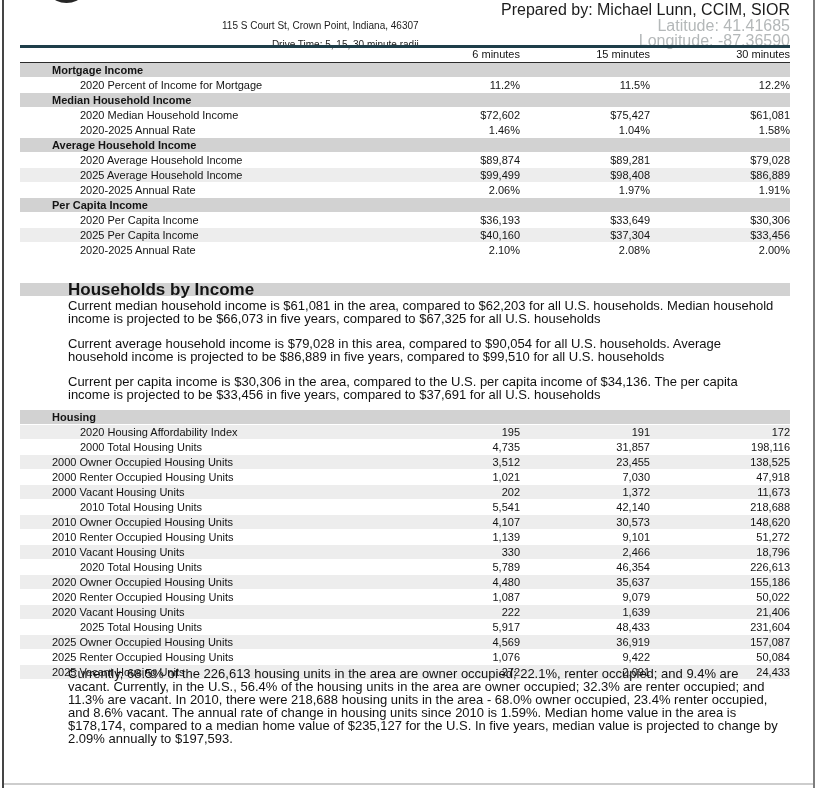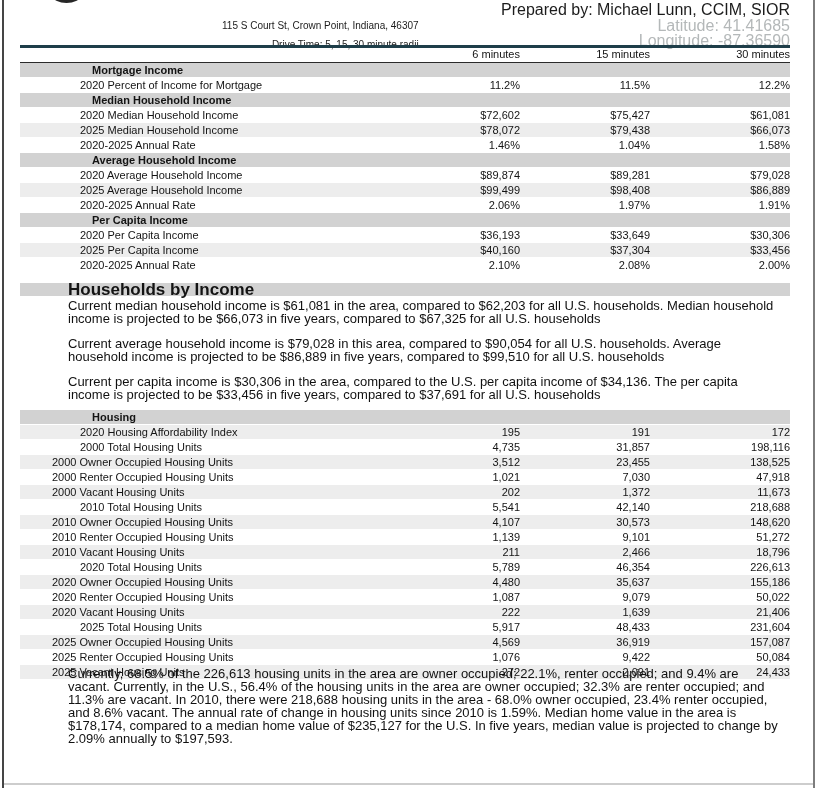--- a/index.html
+++ b/index.html
@@ -15,21 +15,21 @@
   .teal-rule{position:absolute;left:20px;top:45px;width:770px;height:3px;background:#1e3e49;}
   .colhead{position:absolute;left:20px;top:48px;width:770px;height:14px;display:grid;
            grid-template-columns:360px 140px 130px 140px;font-size:11px;line-height:13px;
            border-bottom:1px solid #2a2a2a;}
   .val{text-align:right;}
   .tbl{position:absolute;left:20px;width:770px;font-size:11px;}
   .trow{display:grid;grid-template-columns:360px 140px 130px 140px;height:15px;line-height:15px;box-sizing:border-box;}
   .trow.section{background:#d2d2d2;font-weight:bold;border-bottom:1px solid #fff;line-height:14px;}
   .trow.shaded{background:#ededed;border-bottom:1px solid #fff;line-height:14px;}
   .trow .lbl{white-space:nowrap;overflow:hidden;}
-  .trow.section .lbl{padding-left:72px;}
+  .trow.section .lbl{padding-left:32px;}
   .trow.l1 .lbl{padding-left:60px;}
   .trow.l2 .lbl{padding-left:32px;}
   .section-band{position:absolute;left:20px;top:283px;width:770px;height:14px;background:#d2d2d2;
                 font-weight:bold;font-size:17px;line-height:14px;padding-left:48px;box-sizing:border-box;
                 border-bottom:1px solid #fff;}
   .paras{position:absolute;left:68px;width:712px;font-size:13px;line-height:13px;color:#111;}
   .paras p{margin:0 0 12px 0;}
   #income-table{top:63px;}
   #income-paras{top:299px;}
   #housing-table{top:410px;}
@@ -80,26 +80,20 @@
         <div class="val"></div>
         <div class="val"></div>
         <div class="val"></div>
       </div>
       <div class="trow l1">
         <div class="lbl">2020 Median Household Income</div>
         <div class="val">$72,602</div>
         <div class="val">$75,427</div>
         <div class="val">$61,081</div>
       </div>
-      <div class="trow l1 shaded">
-        <div class="lbl">2025 Median Household Income</div>
-        <div class="val">$78,072</div>
-        <div class="val">$79,438</div>
-        <div class="val">$66,073</div>
-      </div>
       <div class="trow l1">
         <div class="lbl">2020-2025 Annual Rate</div>
         <div class="val">1.46%</div>
         <div class="val">1.04%</div>
         <div class="val">1.58%</div>
       </div>
       <div class="trow section">
         <div class="lbl">Average Household Income</div>
         <div class="val"></div>
         <div class="val"></div>
@@ -207,21 +201,21 @@
         <div class="val">148,620</div>
       </div>
       <div class="trow l2">
         <div class="lbl">2010 Renter Occupied Housing Units</div>
         <div class="val">1,139</div>
         <div class="val">9,101</div>
         <div class="val">51,272</div>
       </div>
       <div class="trow l2 shaded">
         <div class="lbl">2010 Vacant Housing Units</div>
-        <div class="val">211</div>
+        <div class="val">330</div>
         <div class="val">2,466</div>
         <div class="val">18,796</div>
       </div>
       <div class="trow l1">
         <div class="lbl">2020 Total Housing Units</div>
         <div class="val">5,789</div>
         <div class="val">46,354</div>
         <div class="val">226,613</div>
       </div>
       <div class="trow l2 shaded">

